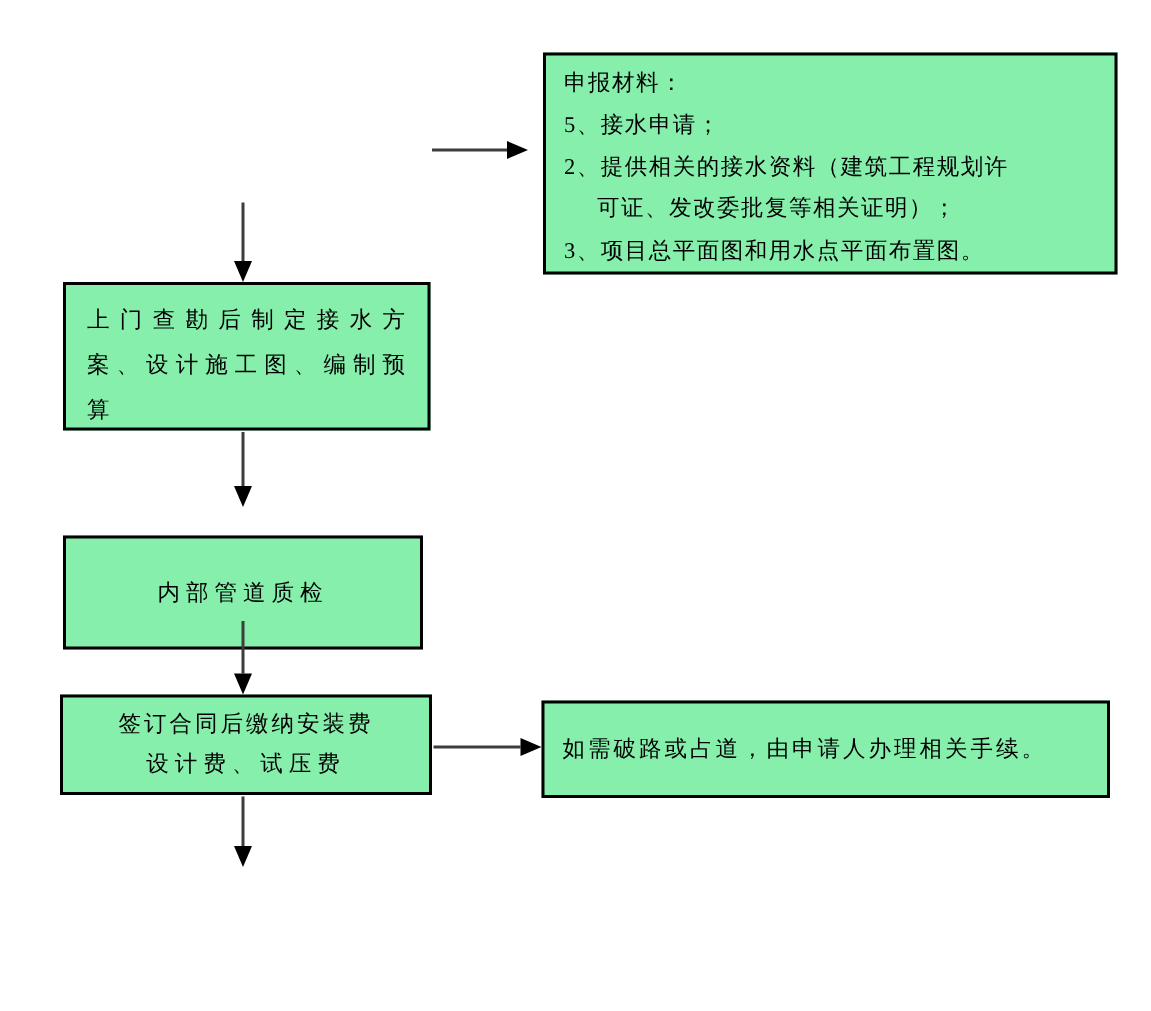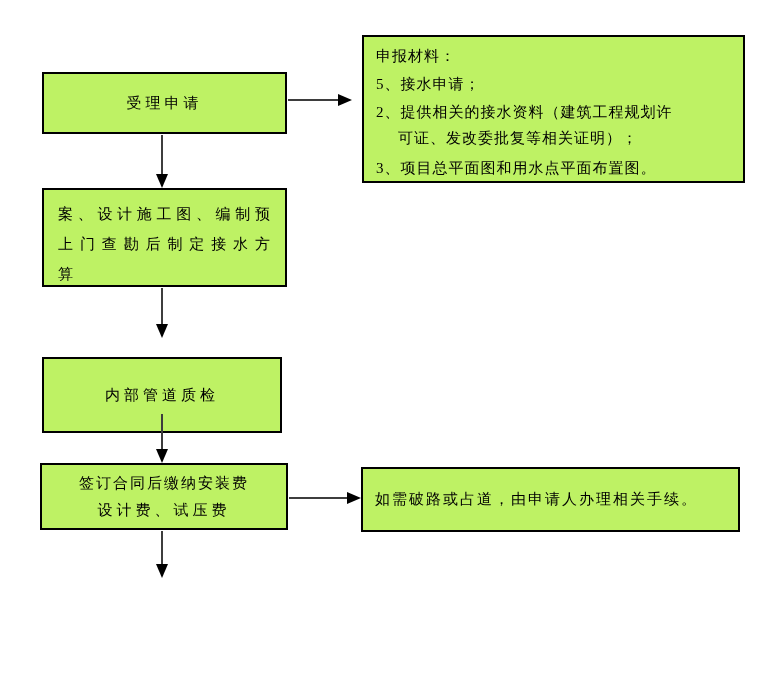--- a/index.html
+++ b/index.html
@@ -13,21 +13,21 @@
     height: 674px;
     background: #ffffff;
     font-family: "Liberation Serif", "DejaVu Serif", serif;
     color: #000000;
     font-size: 15px;
     overflow: hidden;
   }
   .box {
     position: absolute;
     border: 2px solid #000000;
-    background: #bef264;
+    background: #86efac;
     box-sizing: border-box;
   }
   .box-center {
     display: flex;
     align-items: center;
     justify-content: center;
     flex-direction: column;
     text-align: center;
   }
   .ls4 { letter-spacing: 4px; }
@@ -80,44 +80,41 @@
     border-top: 14px solid #000000;
     border-left: 6px solid transparent;
     border-right: 6px solid transparent;
   }
 </style>
 </head>
 <body>
 
 <div class="canvas">
 
-  <div class="box box-center" style="left:42px; top:72px; width:245px; height:62px;">
-    <span class="ls4">受理申请</span>
-  </div>
 
   <div class="box" style="left:362px; top:35px; width:383px; height:148px;">
     <div class="note-lines">
       <div>申报材料：</div>
       <div>5、接水申请；</div>
       <div>2、提供相关的接水资料（建筑工程规划许</div>
       <div class="line-indent">可证、发改委批复等相关证明）；</div>
       <div>3、项目总平面图和用水点平面布置图。</div>
     </div>
   </div>
 
   <div class="stem-h" style="left:288px; top:99px; width:50px;"></div>
   <div class="head-right" style="left:338px; top:94px;"></div>
 
   <div class="stem-v" style="left:161px; top:135px; height:39px;"></div>
   <div class="head-down" style="left:156px; top:174px;"></div>
 
   <div class="box" style="left:42px; top:188px; width:245px; height:99px;">
     <div class="step-lines">
+      <div class="line-justify">上门查勘后制定接水方</div>
       <div class="line-justify">案、设计施工图、编制预</div>
-      <div class="line-justify">上门查勘后制定接水方</div>
       <div>算</div>
     </div>
   </div>
 
   <div class="stem-v" style="left:161px; top:288px; height:36px;"></div>
   <div class="head-down" style="left:156px; top:324px;"></div>
 
   <div class="box box-center" style="left:42px; top:337px; width:240px; height:76px;margin-top:20px;">
     <span class="ls4">内部管道质检</span>
   </div>

